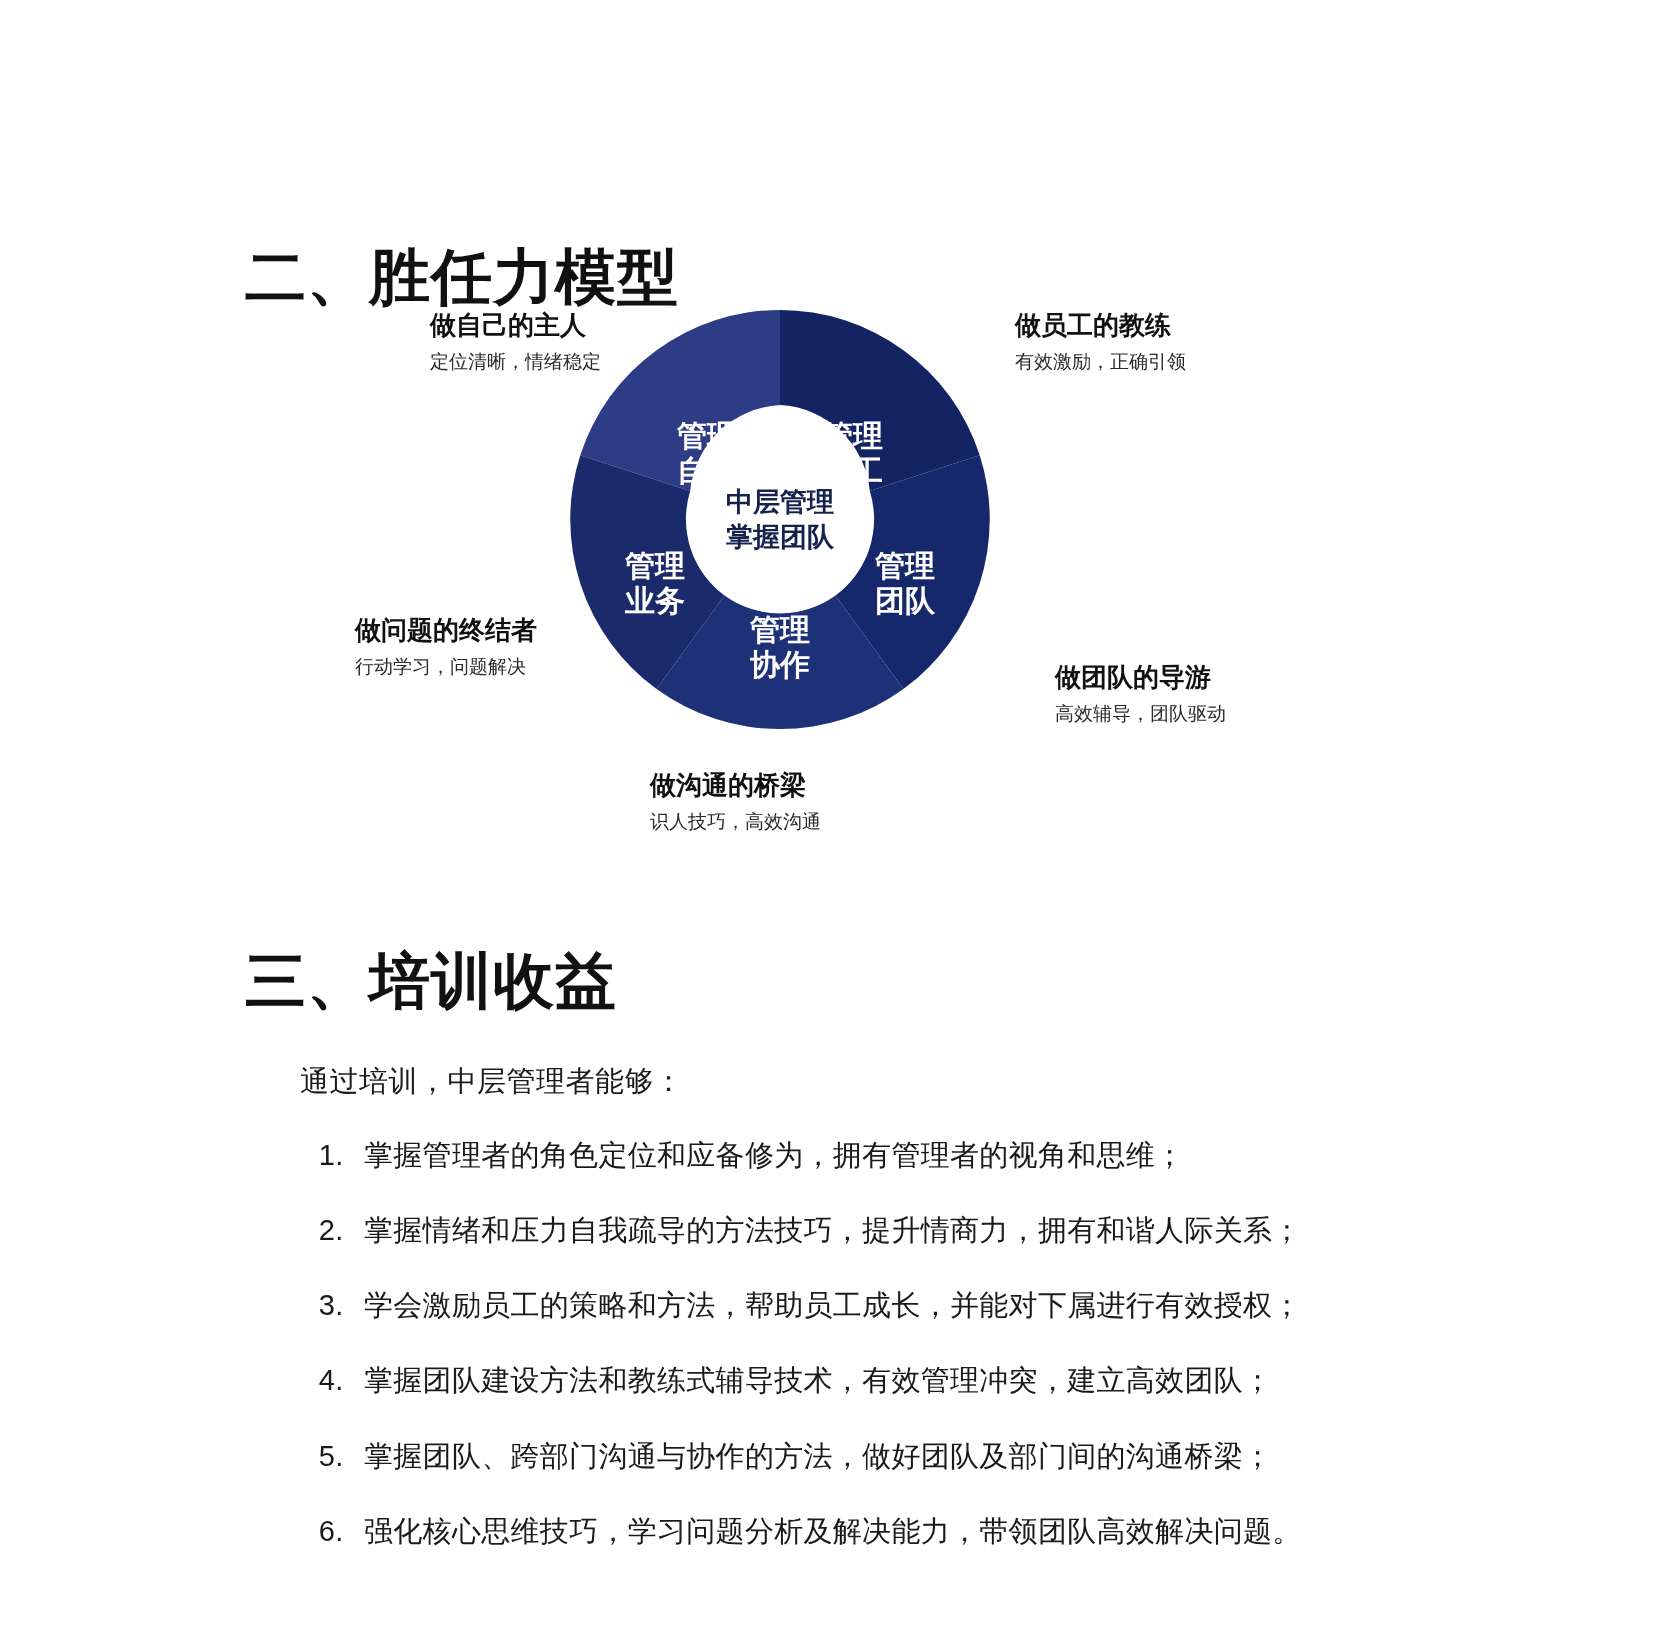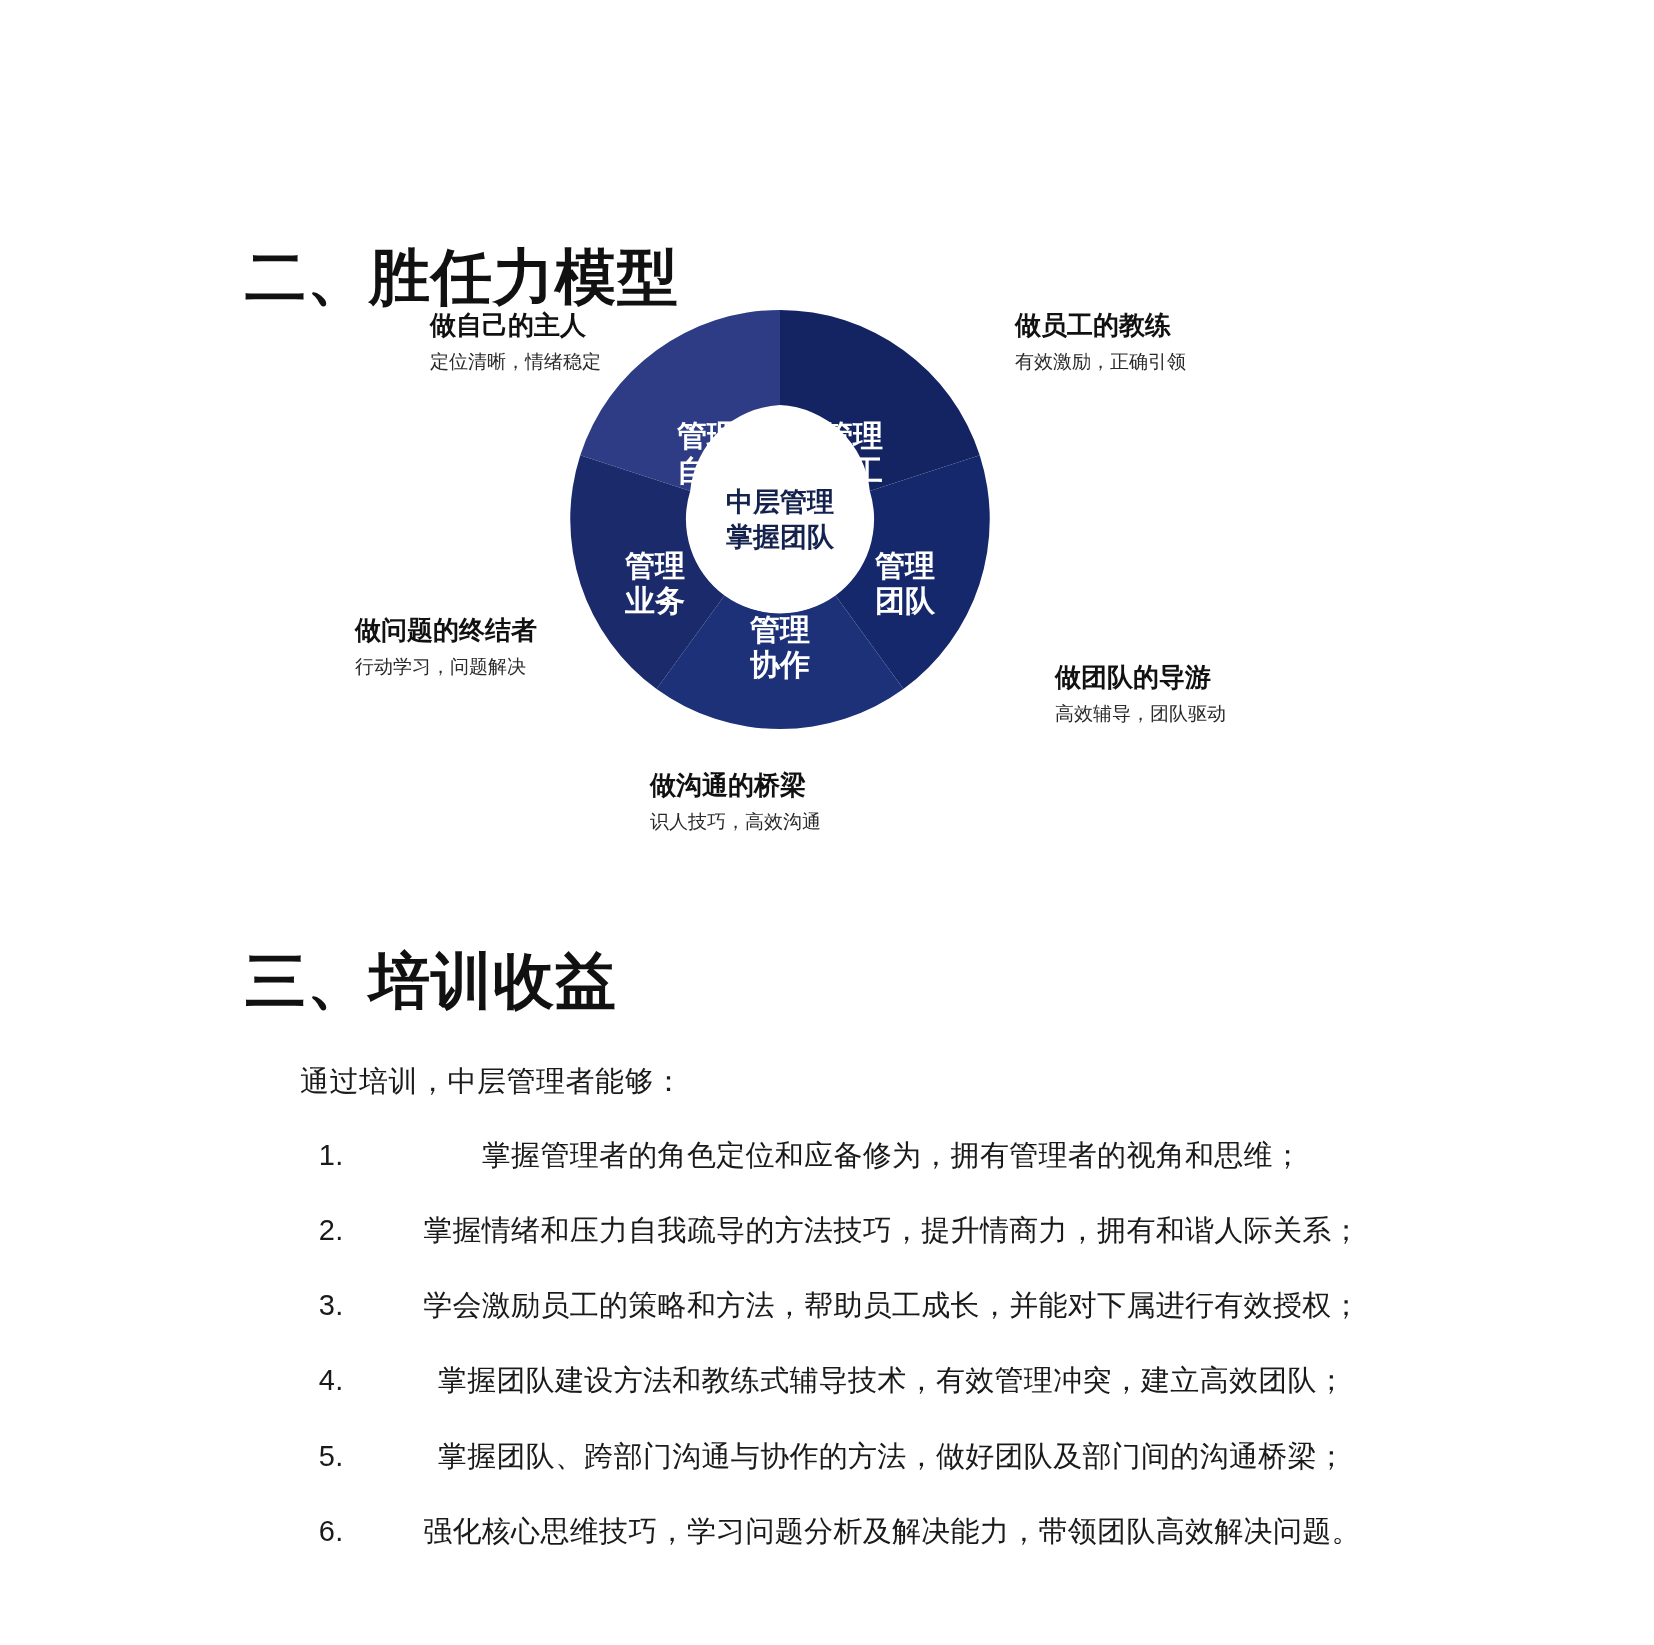--- a/index.html
+++ b/index.html
@@ -114,21 +114,20 @@
     padding: 0 0 0 52px;
     list-style: decimal;
   }
   ol.benefit-list li {
     font-size: 29px;
     line-height: 1.35;
     color: #1a1a1a;
     margin-bottom: 36px;
     padding-left: 12px;
     letter-spacing: 0.3px;
-    text-align: center;
   }
 </style>
 </head>
 <body>
 
 <div class="page">
 
   <h1 class="section-heading" id="heading-model">二、胜任力模型</h1>
 
   <div class="diagram">

